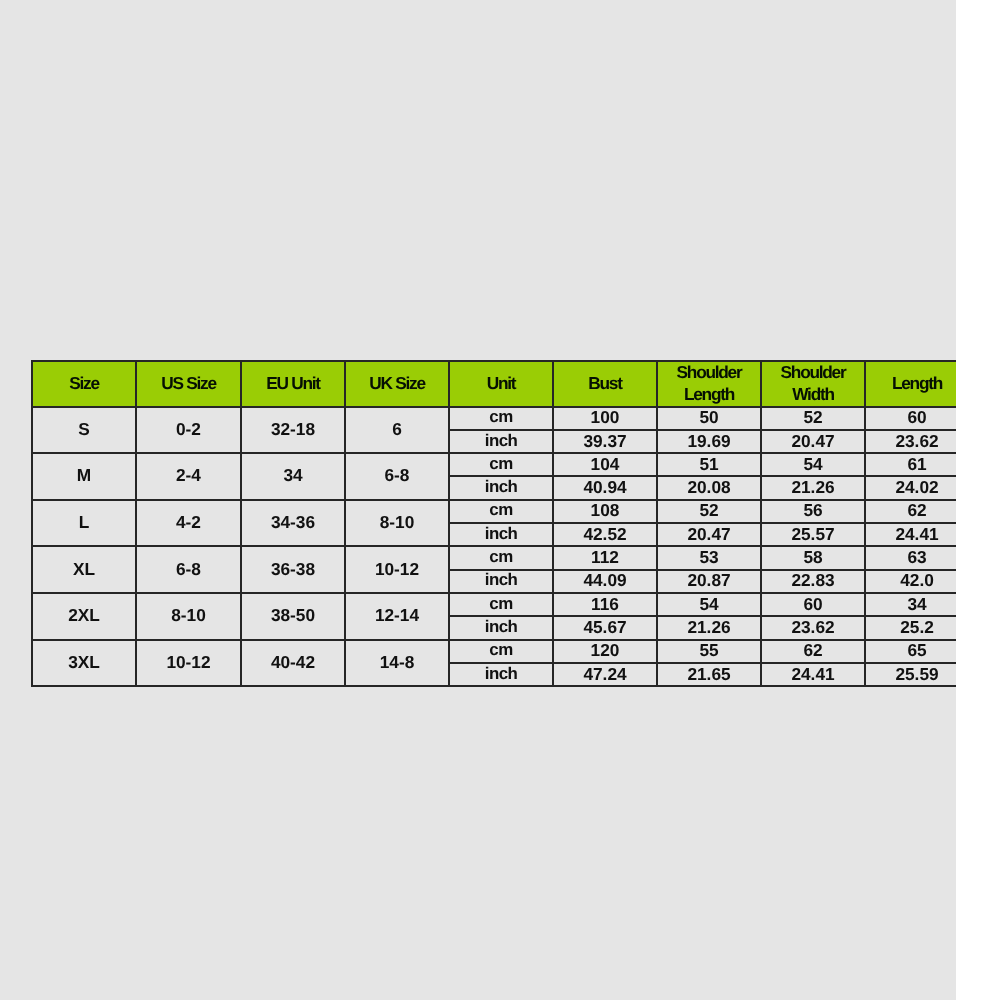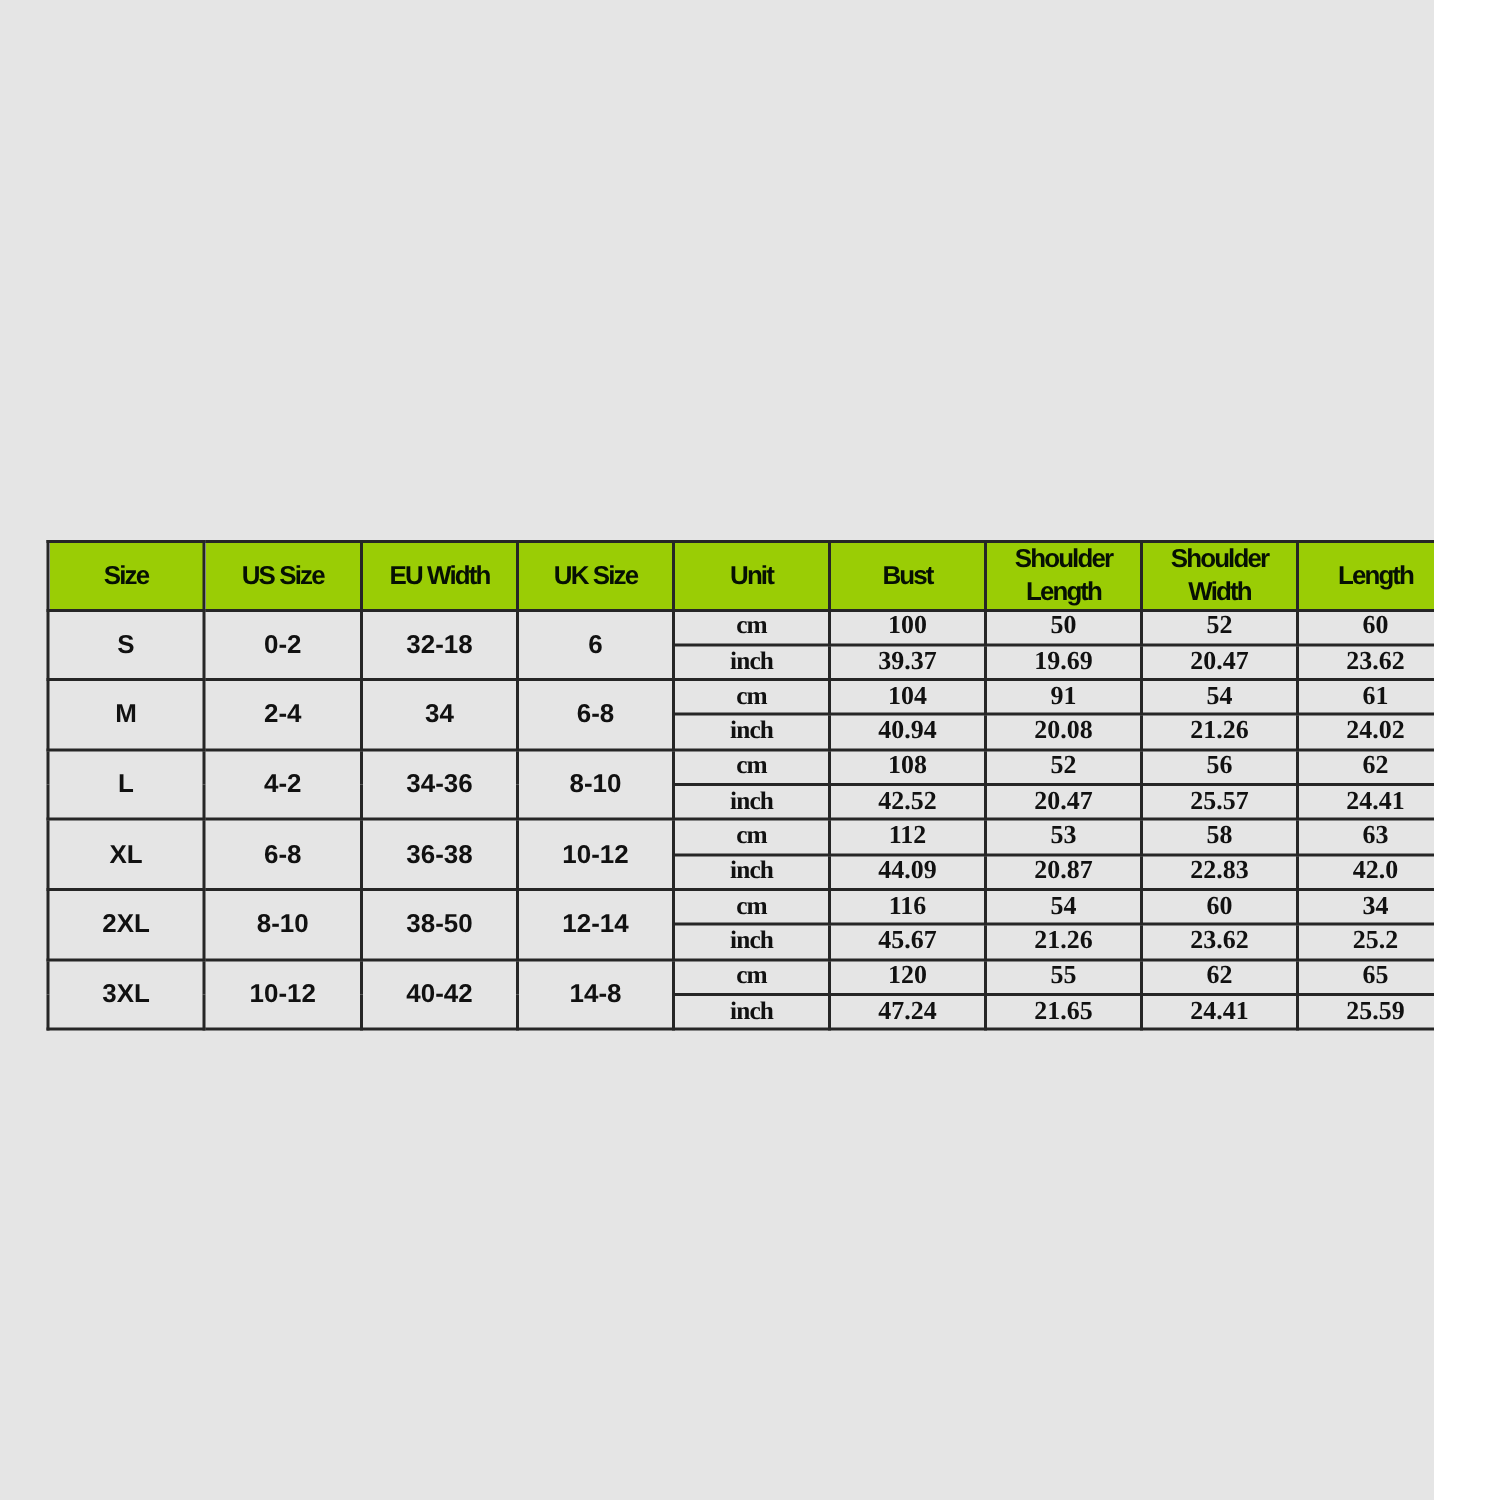--- a/index.html
+++ b/index.html
@@ -47,21 +47,21 @@
   #size-table thead th { border-top: 2px solid #262626; }
   #size-table .hcell {
     background: #9ACD05;
     height: 43.6px;
     color: #061003;
     line-height: 21.8px;
     letter-spacing: -1.25px;
   }
   #size-table .hline { display: block; line-height: 21.8px; }
   #size-table .sizecell { height: 44.5px; }
-  #size-table .subcell { height: 21.3px; font-family: Liberation Serif, serif; }
+  #size-table .subcell { height: 21.3px; }
   #size-table .subcell, #size-table .sizecell { line-height: 16px; }
   #size-table .sizecell, #size-table .subcell { position: relative; top: -1px; }
   #size-table .unitcell { letter-spacing: -0.55px; font-size: 16.9px; }
 </style>
 </head>
 <body>
 
 <div id="page">
   <table id="size-table">
     <colgroup>
@@ -77,21 +77,21 @@
     </colgroup>
     <thead>
       <tr>
         <th class="hcell">
             <span class="hline">Size</span>
           </th>
         <th class="hcell">
             <span class="hline">US Size</span>
           </th>
         <th class="hcell">
-            <span class="hline">EU Width</span>
+            <span class="hline">EU Unit</span>
           </th>
         <th class="hcell">
             <span class="hline">UK Size</span>
           </th>
         <th class="hcell">
             <span class="hline">Unit</span>
           </th>
         <th class="hcell">
             <span class="hline">Bust</span>
           </th>
@@ -127,21 +127,21 @@
         <td class="subcell subcell-b">20.47</td>
         <td class="subcell subcell-b">23.62</td>
       </tr>
       <tr class="row-cm">
         <td class="sizecell" rowspan="2">M</td>
         <td class="sizecell" rowspan="2">2-4</td>
         <td class="sizecell" rowspan="2">34</td>
         <td class="sizecell" rowspan="2">6-8</td>
         <td class="subcell unitcell">cm</td>
         <td class="subcell">104</td>
-        <td class="subcell">91</td>
+        <td class="subcell">51</td>
         <td class="subcell">54</td>
         <td class="subcell">61</td>
       </tr>
       <tr class="row-inch">
         <td class="subcell subcell-b unitcell">inch</td>
         <td class="subcell subcell-b">40.94</td>
         <td class="subcell subcell-b">20.08</td>
         <td class="subcell subcell-b">21.26</td>
         <td class="subcell subcell-b">24.02</td>
       </tr>

